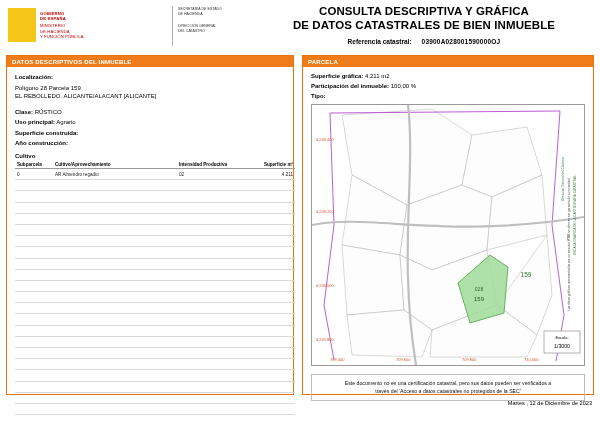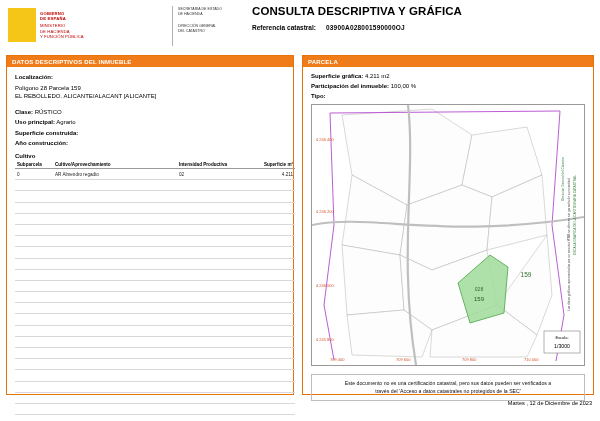--- a/index.html
+++ b/index.html
@@ -79,20 +79,21 @@
     line-height: 4.6px;
     color: #333333;
   }
   .sec-block .grp2 {
     margin-top: 8px;
   }
   .title-block {
     position: absolute;
     left: 252px; top: 0px;
     width: 344px;
+    text-align: center;
   }
   .title-block .t1 {
     font-size: 11.5px;
     font-weight: bold;
     line-height: 14px;
     letter-spacing: 0.1px;
   }
   .ref-line {
     margin-top: 6px;
     font-size: 6.5px;
@@ -251,20 +252,21 @@
 
     <div class="sec-block">
       <div>SECRETARÍA DE ESTADO</div>
       <div>DE HACIENDA</div>
       <div class="grp2">DIRECCIÓN GENERAL</div>
       <div>DEL CATASTRO</div>
     </div>
 
     <div class="title-block">
       <div class="t1">CONSULTA DESCRIPTIVA Y GRÁFICA</div>
+      <div class="t1">DE DATOS CATASTRALES DE BIEN INMUEBLE</div>
       <div class="ref-line">
         <span>Referencia catastral:</span><span class="refval">03900A028001590000OJ</span>
       </div>
     </div>
   </div>
 
   <div class="panel" id="panel-left">
     <div class="panel-title">DATOS DESCRIPTIVOS DEL INMUEBLE</div>
 
     <div class="lp-body">

